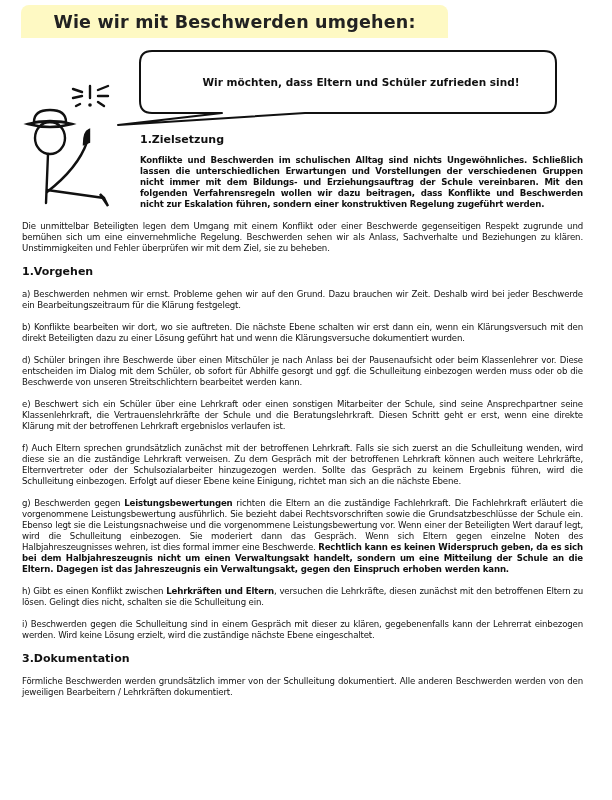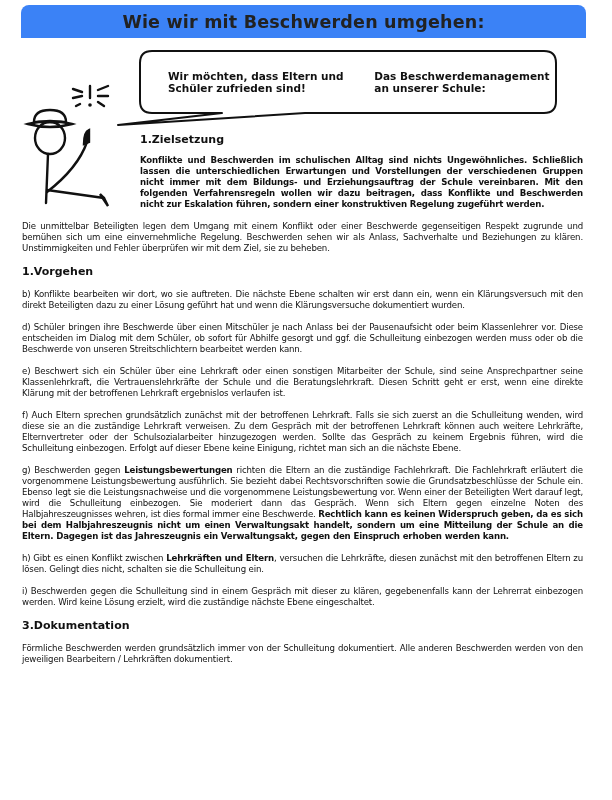--- a/index.html
+++ b/index.html
@@ -1,32 +1,32 @@
 <!DOCTYPE html>
 <html><head>
 <meta charset="utf-8">
 <style>
   * { box-sizing: border-box; margin: 0; padding: 0; }
   html, body { width: 612px; height: 800px; background: #ffffff; overflow: hidden; }
   body { position: relative; font-family: "DejaVu Sans", sans-serif; color: #111; }
 
   .banner {
-    position: absolute; left: 21px; top: 5px; width: 565px; height: 33px;
-    background: #3b82f6; border-radius: 8px 8px 0 0;
+    position: absolute; left: 21px; top: 5px; width: 427px; height: 33px;
+    background: #fef9c3; border-radius: 8px 8px 0 0;
     display: flex; align-items: center; justify-content: center;
   }
   .banner h1 {
     font-family: "DejaVu Sans", sans-serif; font-weight: bold; font-size: 17.5px;
     color: #222; letter-spacing: 0.2px;
   }
 
   .bubble-svg { position: absolute; left: 0; top: 0; width: 612px; height: 140px; }
   .bubble-text {
     position: absolute; left: 142px; top: 52px; width: 412px; height: 60px;
-    display: flex; flex-direction: row; align-items: center; justify-content: center; gap: 10px;
+    display: flex; flex-direction: column; align-items: center; justify-content: center; gap: 10px;
     font-family: "DejaVu Sans", sans-serif; font-weight: bold; font-size: 10.5px; color: #111;
     padding-left: 26px;
   }
 
   .figure-svg { position: absolute; left: 20px; top: 80px; width: 120px; height: 140px; }
 
   .text {
     font-family: "DejaVu Sans", sans-serif; font-size: 8.6px; line-height: 11px;
     text-align: justify; color: #111; letter-spacing: -0.15px;
   }
@@ -44,21 +44,20 @@
 
 <div class="banner">
   <h1>Wie wir mit Beschwerden umgehen:</h1>
 </div>
 
 <svg class="bubble-svg" viewBox="0 0 612 140">
   <path d="M152 51 H544 Q556 51 556 63 V101 Q556 113 544 113 H305 L118 125 L222 113 H152 Q140 113 140 101 V63 Q140 51 152 51 Z" fill="#ffffff" stroke="#111" stroke-width="2" stroke-linejoin="round"></path>
 </svg>
 <div class="bubble-text">
   <div>Wir möchten, dass Eltern und Schüler zufrieden sind!</div>
-  <div>Das Beschwerdemanagement an unserer Schule:</div>
 </div>
 
 <svg class="figure-svg" viewBox="0 0 120 140">
   <g stroke="#111" fill="none" stroke-linecap="round" stroke-width="2.4">
 
     <path d="M53 9 L62 12 M53 18 L62 16 M70 6 L70 18 M78 10 L88 6 M78 16 L88 16 M56 26 L60 24 M78 22 L84 26"></path>
     <circle cx="70" cy="25" r="1.8" fill="#111" stroke="none"></circle>
 
     <path d="M14 42 Q14 30 30 30 Q46 30 46 42 Z"></path>
     <path d="M8 44 Q30 38 52 44 Q30 50 8 44 Z"></path>
@@ -76,20 +75,21 @@
 </svg>
 
 <div class="heading sec1-heading">1.Zielsetzung</div>
 <p class="text sec1-para">Konflikte und Beschwerden im schulischen Alltag sind nichts Ungewöhnliches. Schließlich lassen die unterschiedlichen Erwartungen und Vorstellungen der verschiedenen Gruppen nicht immer mit dem Bildungs- und Erziehungsauftrag der Schule vereinbaren. Mit den folgenden Verfahrensregeln wollen wir dazu beitragen, dass Konflikte und Beschwerden nicht zur Eskalation führen, sondern einer konstruktiven Regelung zugeführt werden.</p>
 
 <div class="main-flow">
   <p class="text p">Die unmittelbar Beteiligten legen dem Umgang mit einem Konflikt oder einer Beschwerde gegenseitigen Respekt zugrunde und bemühen sich um eine einvernehmliche Regelung. Beschwerden sehen wir als Anlass, Sachverhalte und Beziehungen zu klären. Unstimmigkeiten und Fehler überprüfen wir mit dem Ziel, sie zu beheben.</p>
 
   <div class="heading">1.Vorgehen</div>
 
+  <p class="text p">a) Beschwerden nehmen wir ernst. Probleme gehen wir auf den Grund. Dazu brauchen wir Zeit. Deshalb wird bei jeder Beschwerde ein Bearbeitungszeitraum für die Klärung festgelegt.</p>
   <p class="text p">b) Konflikte bearbeiten wir dort, wo sie auftreten. Die nächste Ebene schalten wir erst dann ein, wenn ein Klärungsversuch mit den direkt Beteiligten dazu zu einer Lösung geführt hat und wenn die Klärungsversuche dokumentiert wurden.</p>
   <p class="text p">d) Schüler bringen ihre Beschwerde über einen Mitschüler je nach Anlass bei der Pausenaufsicht oder beim Klassenlehrer vor. Diese entscheiden im Dialog mit dem Schüler, ob sofort für Abhilfe gesorgt und ggf. die Schulleitung einbezogen werden muss oder ob die Beschwerde von unseren Streitschlichtern bearbeitet werden kann.</p>
   <p class="text p">e) Beschwert sich ein Schüler über eine Lehrkraft oder einen sonstigen Mitarbeiter der Schule, sind seine Ansprechpartner seine Klassenlehrkraft, die Vertrauenslehrkräfte der Schule und die Beratungslehrkraft. Diesen Schritt geht er erst, wenn eine direkte Klärung mit der betroffenen Lehrkraft ergebnislos verlaufen ist.</p>
   <p class="text p">f) Auch Eltern sprechen grundsätzlich zunächst mit der betroffenen Lehrkraft. Falls sie sich zuerst an die Schulleitung wenden, wird diese sie an die zuständige Lehrkraft verweisen. Zu dem Gespräch mit der betroffenen Lehrkraft können auch weitere Lehrkräfte, Elternvertreter oder der Schulsozialarbeiter hinzugezogen werden. Sollte das Gespräch zu keinem Ergebnis führen, wird die Schulleitung einbezogen. Erfolgt auf dieser Ebene keine Einigung, richtet man sich an die nächste Ebene.</p>
   <p class="text p"><span>g) Beschwerden gegen </span><b>Leistungsbewertungen</b><span>  richten die Eltern an die zuständige Fachlehrkraft. Die Fachlehrkraft erläutert die vorgenommene Leistungsbewertung ausführlich. Sie bezieht dabei Rechtsvorschriften sowie die Grundsatzbeschlüsse der Schule ein. Ebenso legt sie die Leistungsnachweise und die vorgenommene Leistungsbewertung vor. Wenn einer der Beteiligten Wert darauf legt, wird die Schulleitung einbezogen. Sie moderiert dann das Gespräch. Wenn sich Eltern gegen einzelne Noten des Halbjahreszeugnisses wehren, ist dies formal immer eine Beschwerde. </span><b>Rechtlich kann es keinen Widerspruch geben, da es sich bei dem Halbjahreszeugnis nicht um einen Verwaltungsakt handelt, sondern um eine Mitteilung der Schule an die Eltern. Dagegen ist das Jahreszeugnis ein Verwaltungsakt, gegen den Einspruch erhoben werden kann.</b></p>
   <p class="text p"><span>h) Gibt es einen Konflikt zwischen </span><b>Lehrkräften und Eltern</b><span>, versuchen die Lehrkräfte, diesen zunächst mit den betroffenen Eltern zu lösen. Gelingt dies nicht, schalten sie die Schulleitung ein.</span></p>
   <p class="text p">i) Beschwerden gegen die Schulleitung sind in einem Gespräch mit dieser zu klären, gegebenenfalls kann der Lehrerrat einbezogen werden. Wird keine Lösung erzielt, wird die zuständige nächste Ebene eingeschaltet.</p>
 
   <div class="heading">3.Dokumentation</div>
   <p class="text p">Förmliche Beschwerden werden grundsätzlich immer von der Schulleitung dokumentiert. Alle anderen Beschwerden werden von den jeweiligen Bearbeitern / Lehrkräften dokumentiert.</p>

